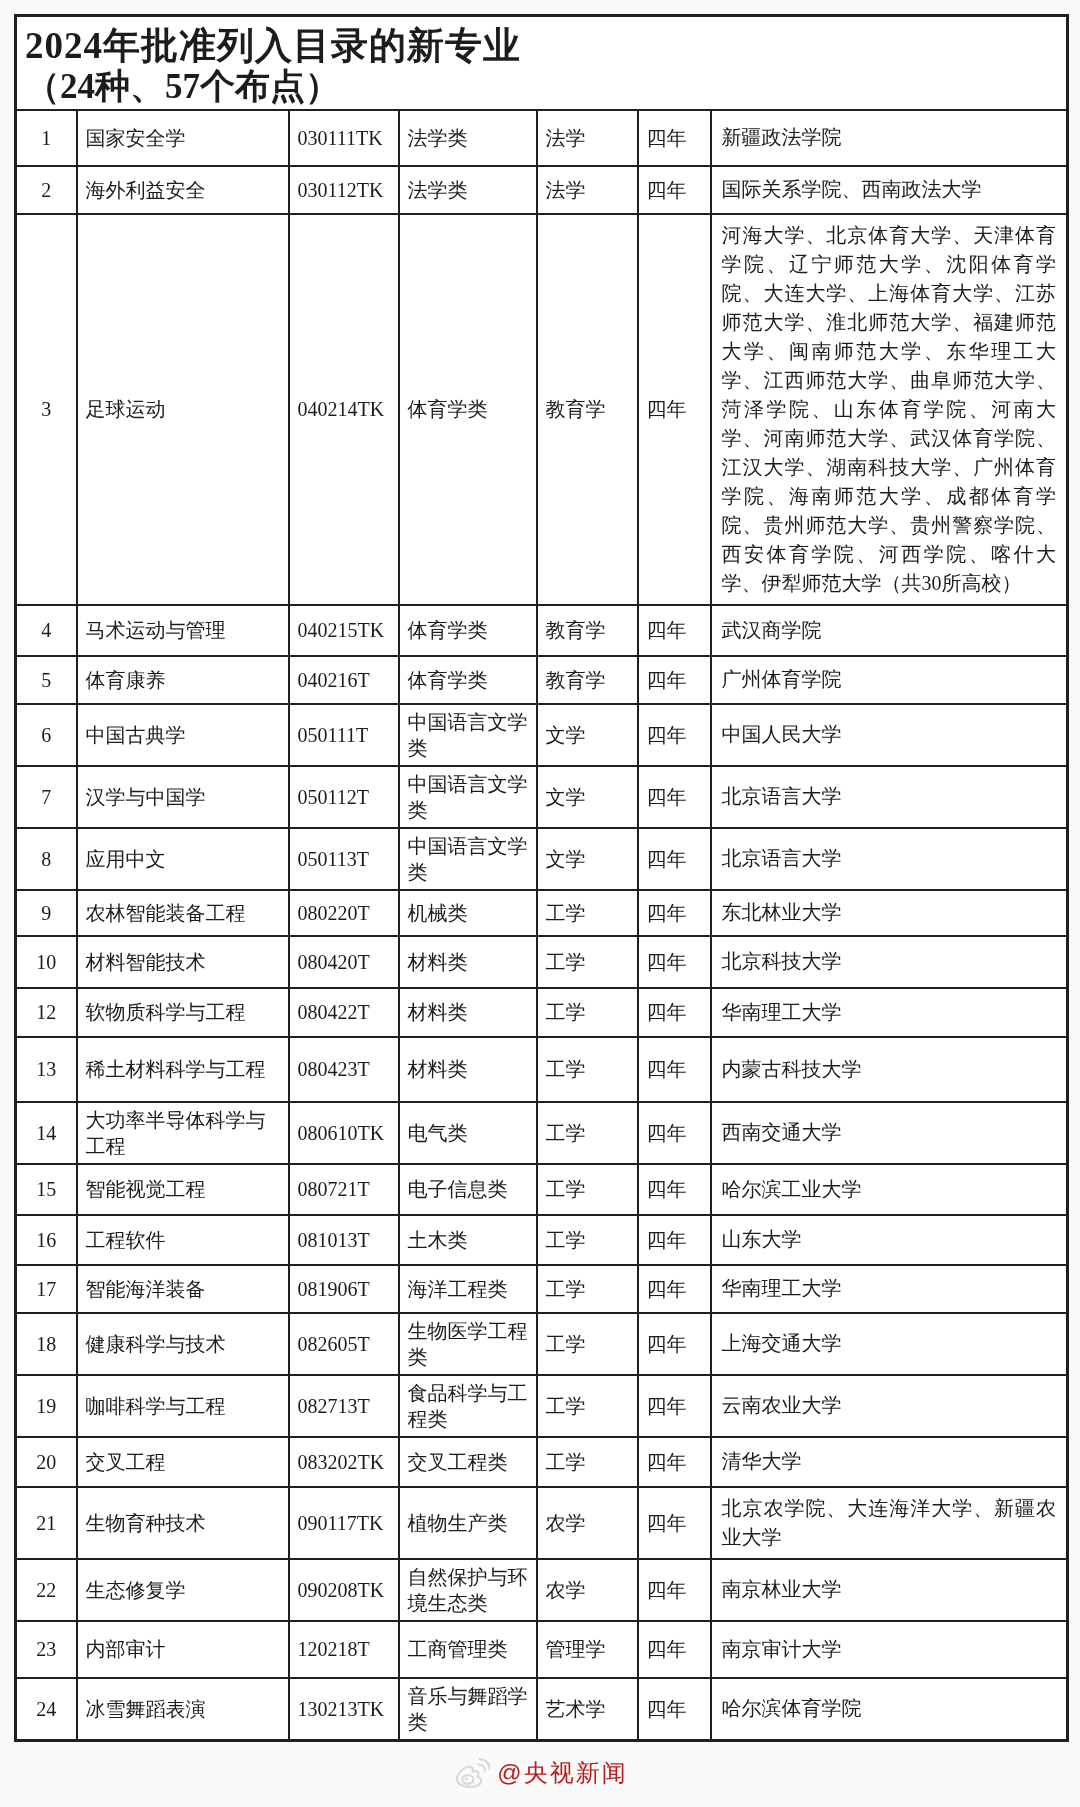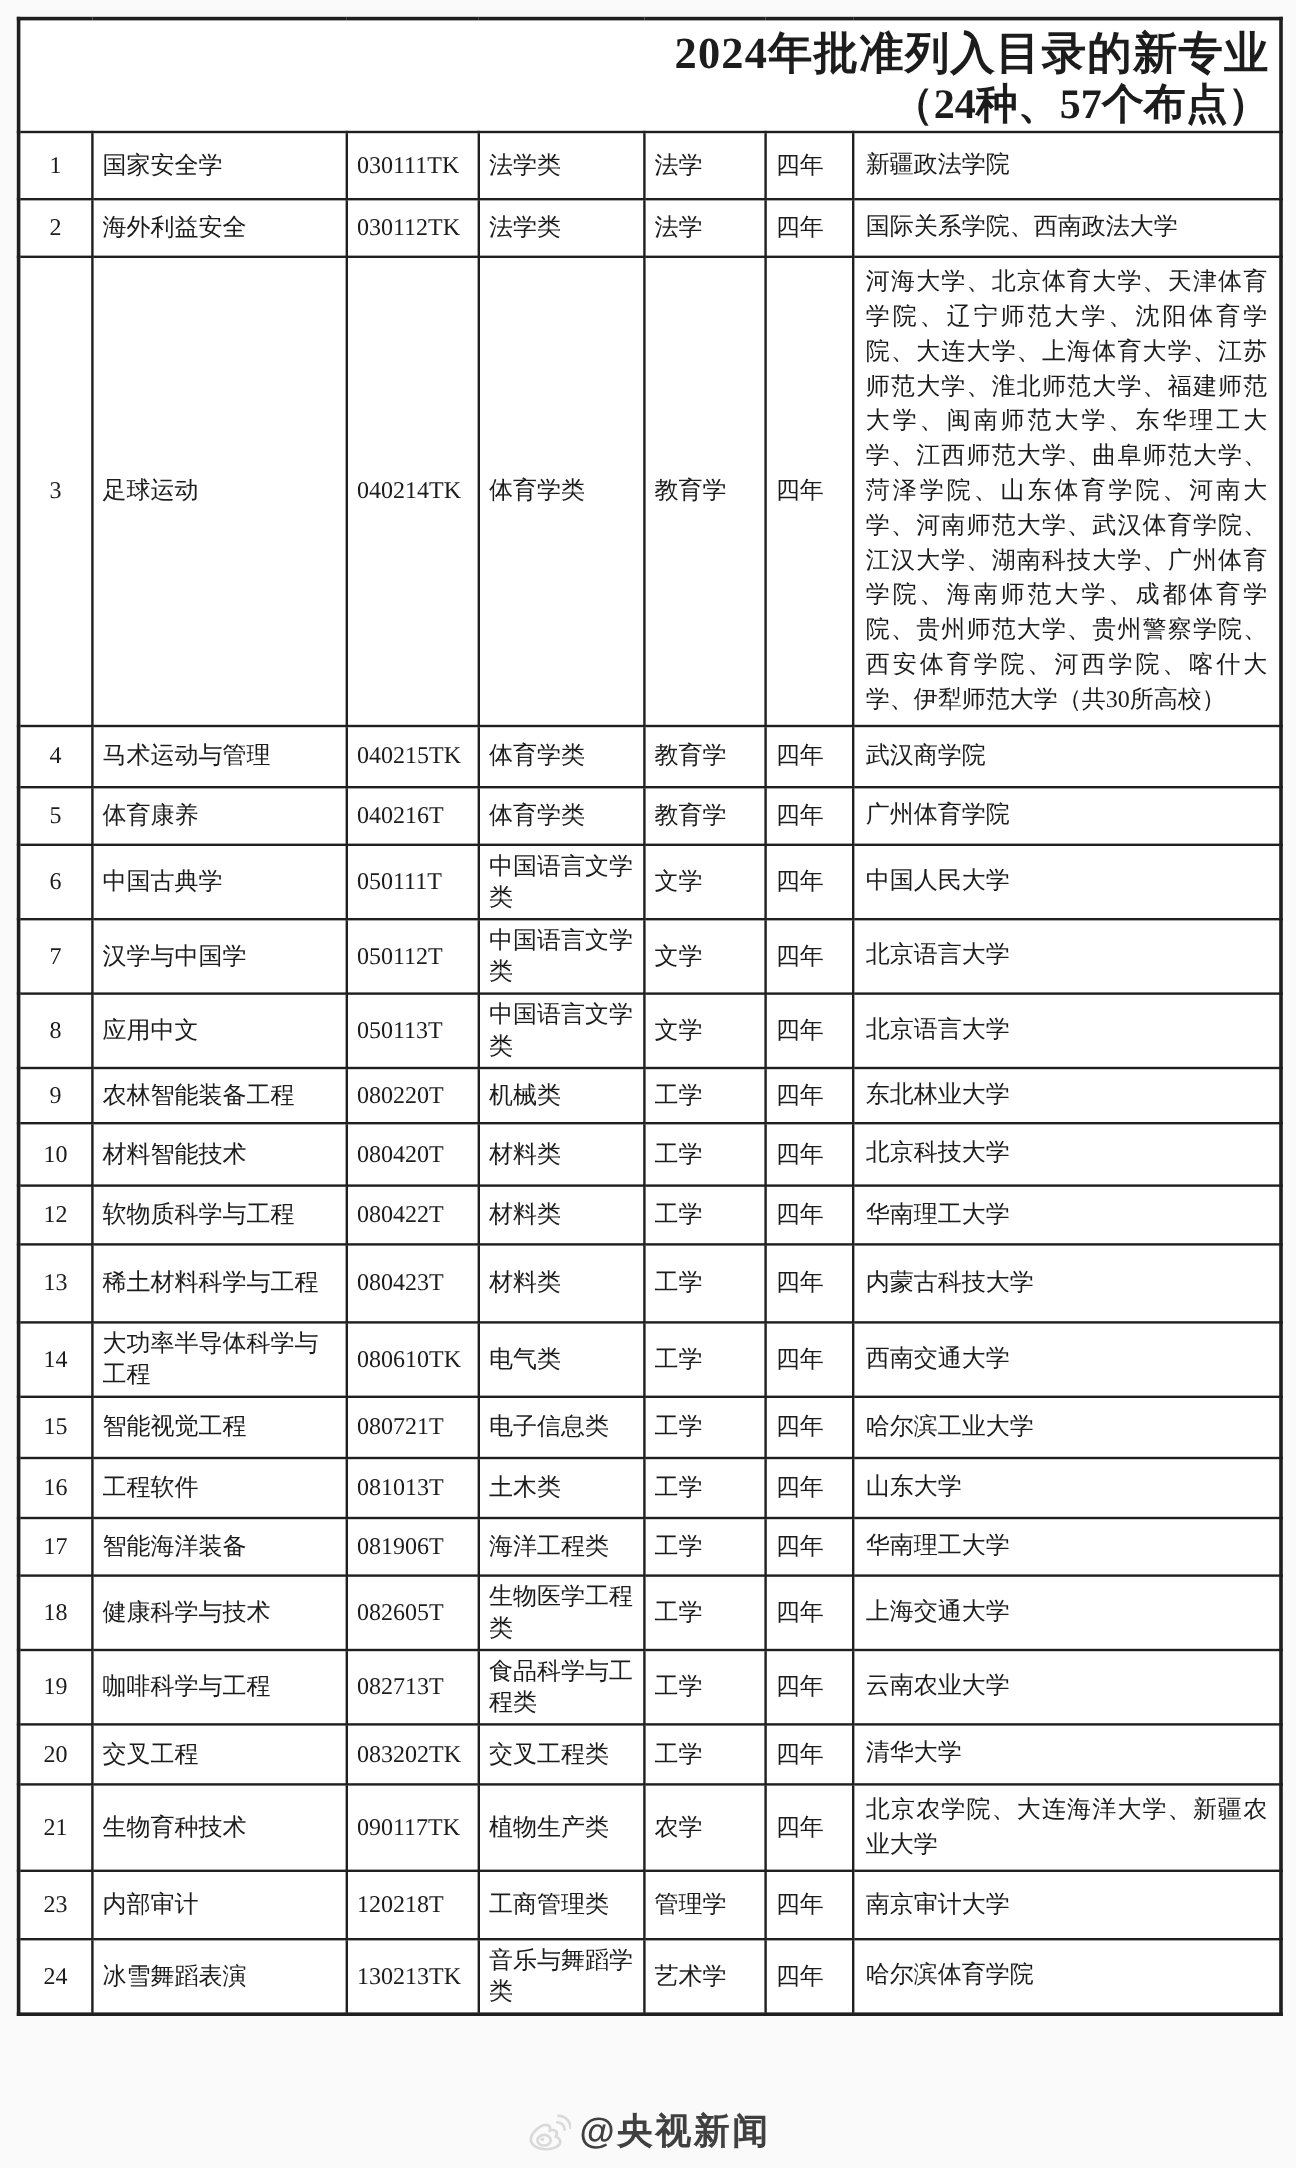--- a/index.html
+++ b/index.html
@@ -23,44 +23,44 @@
     border:2px solid #1f1f1f;
     font-size:20px;
     font-weight:normal;
     vertical-align:middle;
     padding:4px 8px;
     line-height:26px;
     word-break:break-all;
     overflow:hidden;
   }
   tr.title-row{height:94px;}
-  .title-cell{border-bottom-width:3px;text-align:right;padding:6px 4px;}
+  .title-cell{border-bottom-width:3px;text-align:left;padding:6px 4px;}
   .main-title{font-size:37px;font-weight:bold;letter-spacing:1px;line-height:44px;}
   .sub-title{font-size:35px;font-weight:bold;margin-top:4px;line-height:30px;}
   tr.head-row{height:53px;}
   tr.head-row th{text-align:center;line-height:26px;padding:2px 4px;}
   td.c-no{text-align:center;padding:2px 2px;}
   td.c-name,td.c-code,td.c-cat,td.c-deg,td.c-yr{text-align:left;}
   td.c-schools{
     text-align:justify;
     text-justify:inter-character;
     line-height:29px;
     padding:6px 10px;
   }
   .watermark{
     position:absolute;
     left:50%;top:1756px;
     transform:translateX(-50%);
     display:flex;align-items:center;gap:7px;
     user-select:none;
   }
   .watermark .wm-text{
-    font-size:30px;
-    font-weight:bold;
-    color:#404040;
+    font-size:24px;
+    font-weight:normal;
+    color:#b91c1c;
     letter-spacing:2px;
     font-family:"Liberation Sans","DejaVu Sans",sans-serif;
   }
   .wm-icon{display:block;}
 </style>
 </head>
 <body>
 
 <div class="page">
 
@@ -256,20 +256,29 @@
         </tr>
         <tr style="height: 58px;">
           <td class="c-no">21</td>
           <td class="c-name">生物育种技术</td>
           <td class="c-code">090117TK</td>
           <td class="c-cat">植物生产类</td>
           <td class="c-deg">农学</td>
           <td class="c-yr">四年</td>
           <td class="c-schools">北京农学院、大连海洋大学、新疆农业大学</td>
         </tr>
+        <tr style="height: 55px;">
+          <td class="c-no">22</td>
+          <td class="c-name">生态修复学</td>
+          <td class="c-code">090208TK</td>
+          <td class="c-cat">自然保护与环境生态类</td>
+          <td class="c-deg">农学</td>
+          <td class="c-yr">四年</td>
+          <td class="c-schools">南京林业大学</td>
+        </tr>
         <tr style="height: 57px;">
           <td class="c-no">23</td>
           <td class="c-name">内部审计</td>
           <td class="c-code">120218T</td>
           <td class="c-cat">工商管理类</td>
           <td class="c-deg">管理学</td>
           <td class="c-yr">四年</td>
           <td class="c-schools">南京审计大学</td>
         </tr>
         <tr style="height: 57px;">

